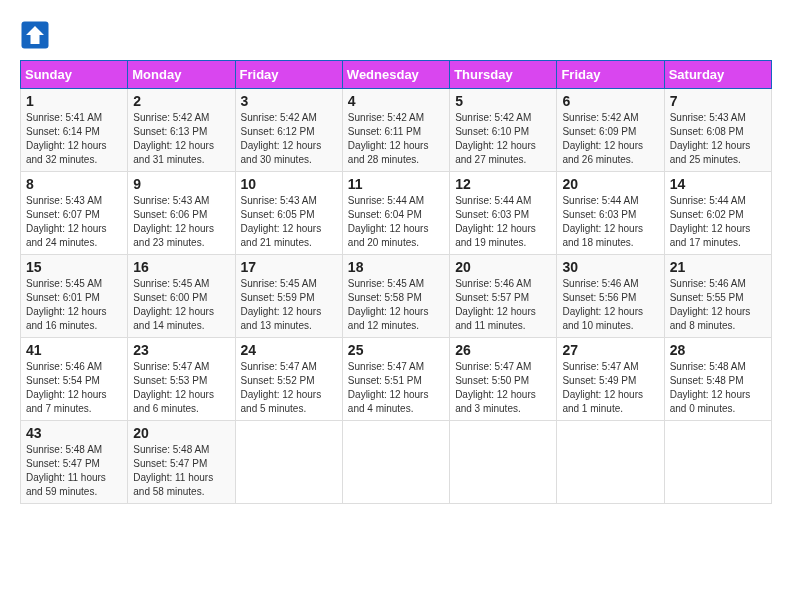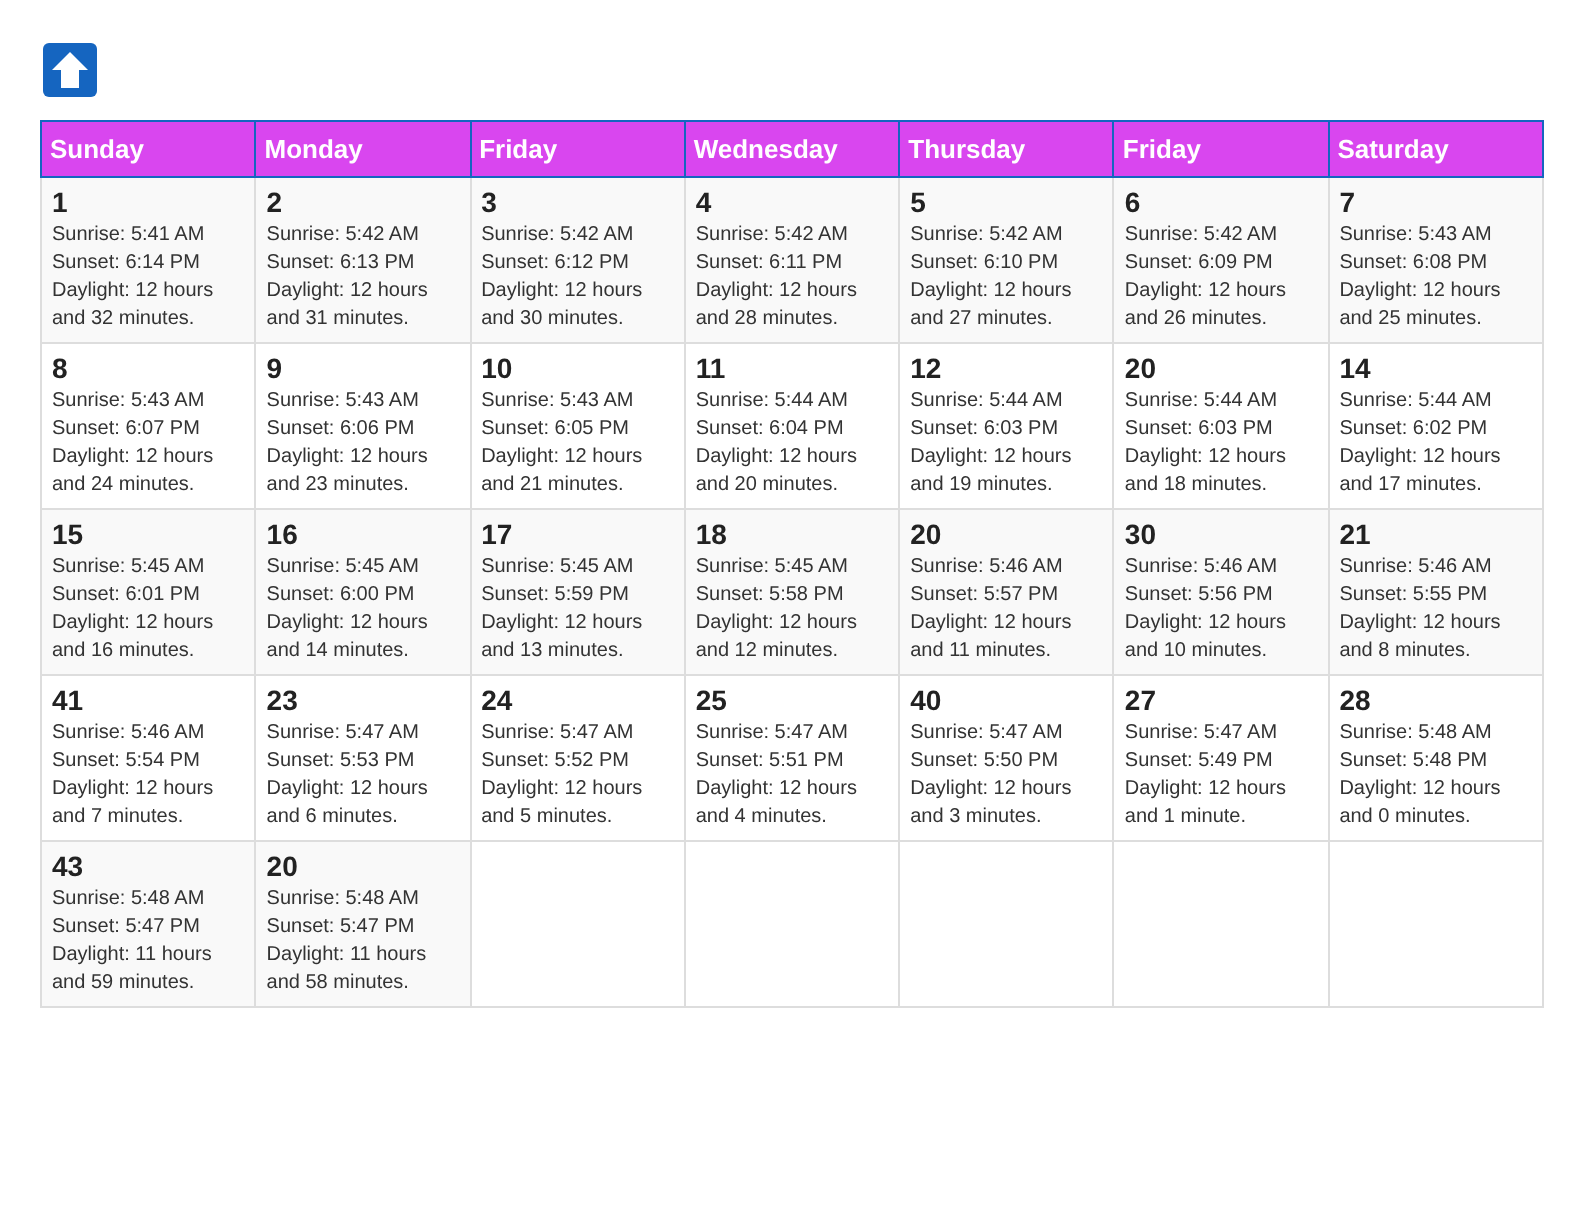--- a/index.html
+++ b/index.html
@@ -279,21 +279,21 @@
           Sunrise: 5:47 AM<br>Sunset: 5:52 PM<br>Daylight: 12 hours and 5 minutes.
         </div>
       </td>
         <td>
         <span class="day-number">25</span>
         <div class="day-info">
           Sunrise: 5:47 AM<br>Sunset: 5:51 PM<br>Daylight: 12 hours and 4 minutes.
         </div>
       </td>
         <td>
-        <span class="day-number">40</span>
+        <span class="day-number">26</span>
         <div class="day-info">
           Sunrise: 5:47 AM<br>Sunset: 5:50 PM<br>Daylight: 12 hours and 3 minutes.
         </div>
       </td>
         <td>
         <span class="day-number">27</span>
         <div class="day-info">
           Sunrise: 5:47 AM<br>Sunset: 5:49 PM<br>Daylight: 12 hours and 1 minute.
         </div>
       </td>

